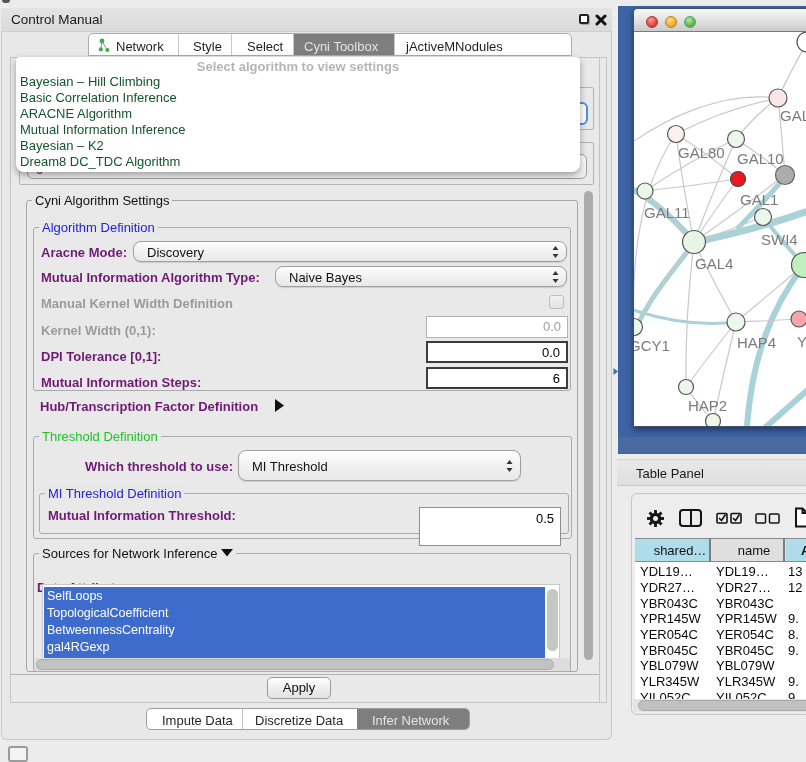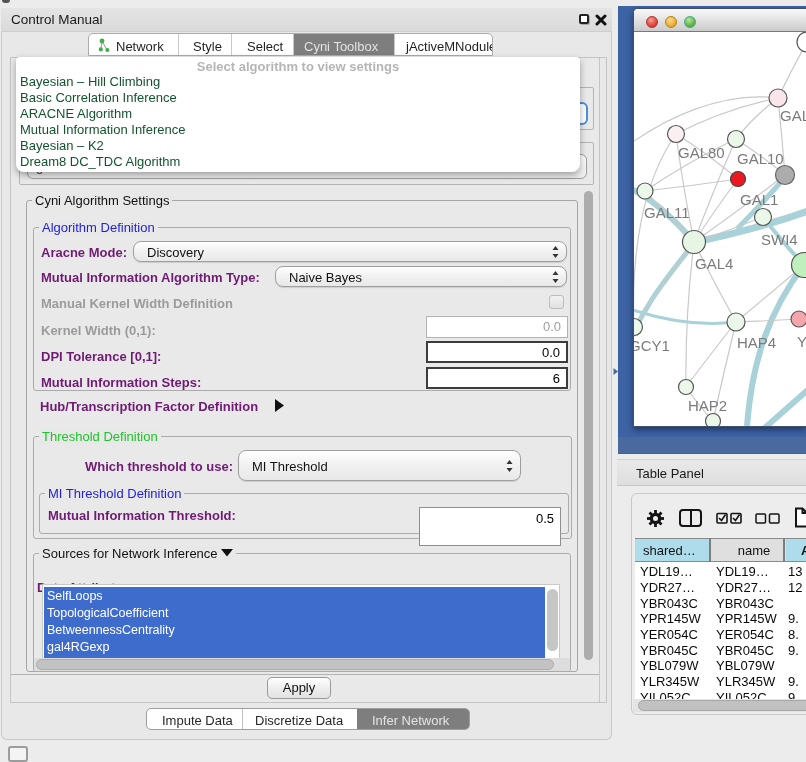--- a/index.html
+++ b/index.html
@@ -23,21 +23,21 @@
 <div class="a" style="left:1px;top:8px;width:611px;height:732px;background:#E8E8E8;border:1px solid #C9C9C9;border-top:none;border-radius:0 0 6px 6px"></div>
 <div class="a" style="left:2px;top:0;width:8px;height:3px;background:#555;border-radius:0 0 3px 3px"></div>
 
 <div class="a" style="left:1px;top:8px;width:611px;height:24px;background:linear-gradient(#E4E4E4,#DADADA);border-bottom:1px solid #CFCFCF"></div>
 <div class="a" style="left:11px;top:12px;font-size:13.5px;color:#1a1a1a">Control Manual</div>
 <div class="a" style="left:579px;top:14px;width:10px;height:10px;background:#fff;border:2px solid #222;border-radius:2px;box-shadow:1px 1px 0 #aaa"></div>
 <svg class="a" style="left:595px;top:14px" width="12" height="12" viewBox="0 0 12 12">
     <path d="M2 2 L10 10 M10 2 L2 10" stroke="#111" stroke-width="3" stroke-linecap="round"></path>
   </svg>
 
-<div class="a" style="left:88px;top:33px;width:405px;height:23px;background:#fff;border:1px solid #ACACAC;border-radius:5px 5px 0 0;overflow:hidden">
+<div class="a" style="left:88px;top:33px;width:484px;height:23px;background:#fff;border:1px solid #ACACAC;border-radius:5px 5px 0 0;overflow:hidden">
   <div class="a" style="left:89px;top:0;width:1px;height:23px;background:#C9C9C9"></div>
   <div class="a" style="left:142px;top:0;width:1px;height:23px;background:#C9C9C9"></div>
   <div class="a" style="left:204px;top:0;width:1px;height:23px;background:#C9C9C9"></div>
   <div class="a" style="left:205px;top:0;width:100px;height:23px;background:#7E7E7E"></div>
   <div class="a" style="left:305px;top:0;width:1px;height:23px;background:#C9C9C9"></div>
   <svg class="a" style="left:9px;top:4px" width="13" height="15" viewBox="0 0 13 15">
       <path d="M4 3 L3 11 M4 3 L9 12" stroke="#9a9a9a" stroke-width="1"></path>
       <circle cx="4" cy="3" r="2.4" fill="#3faf46"></circle>
       <circle cx="2.8" cy="11.4" r="2.1" fill="#3faf46"></circle>
       <circle cx="9.4" cy="12" r="2.1" fill="#3faf46"></circle>
@@ -281,21 +281,21 @@
   </svg>
 <svg class="a" style="left:794px;top:507px" width="14" height="21" viewBox="0 0 14 21">
     <path d="M2 1.5 H8.5 L13 6 V19.5 H2 Z" fill="#fff" stroke="#141414" stroke-width="2"></path>
     <path d="M8.5 1.5 V6 H13" fill="none" stroke="#141414" stroke-width="2"></path>
   </svg>
 
 <div class="a" style="left:635px;top:538px;width:171px;height:24px;background:#AEDCEB;border-top:1px solid #8a8a8a;border-bottom:1px solid #8a8a8a"></div>
 <div class="a" style="left:710px;top:539px;width:76px;height:22px;background:#DFDFDF"></div>
 <div class="a" style="left:709px;top:538px;width:2px;height:24px;background:#7d7d7d"></div>
 <div class="a" style="left:783px;top:538px;width:2px;height:24px;background:#7d7d7d"></div>
-<div class="a" style="left:643px;top:543px;width:74px;font-size:13px">shared…</div>
+<div class="a" style="left:643px;top:543px;width:74px;text-align:center;font-size:13px">shared…</div>
 <div class="a" style="left:716px;top:543px;width:76px;text-align:center;font-size:13px">name</div>
 <div class="a" style="left:801px;top:543px;font-size:13px;font-weight:bold">A</div>
 
 <div class="a" style="left:635px;top:562px;width:171px;height:138px;background:#fff;overflow:hidden;font-size:13px;color:#0a0a0a">
   <div class="a" style="left:5px;top:2px">YDL19…</div>
     <div class="a" style="left:81px;top:2px">YDL19…</div>
     <div class="a" style="left:153px;top:2px">13</div>
   <div class="a" style="left:5px;top:18px">YDR27…</div>
     <div class="a" style="left:81px;top:18px">YDR27…</div>
     <div class="a" style="left:153px;top:18px">12</div>

